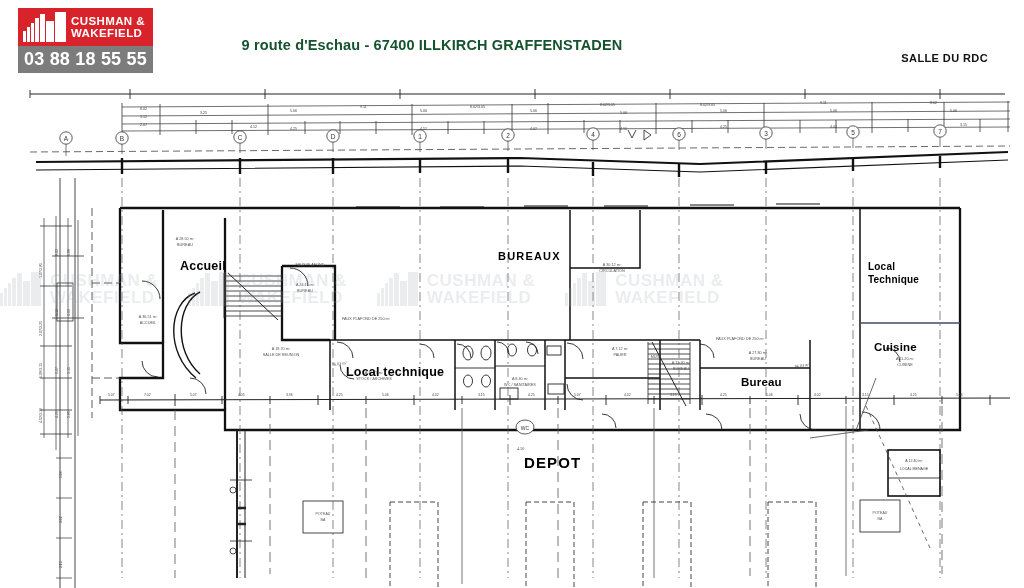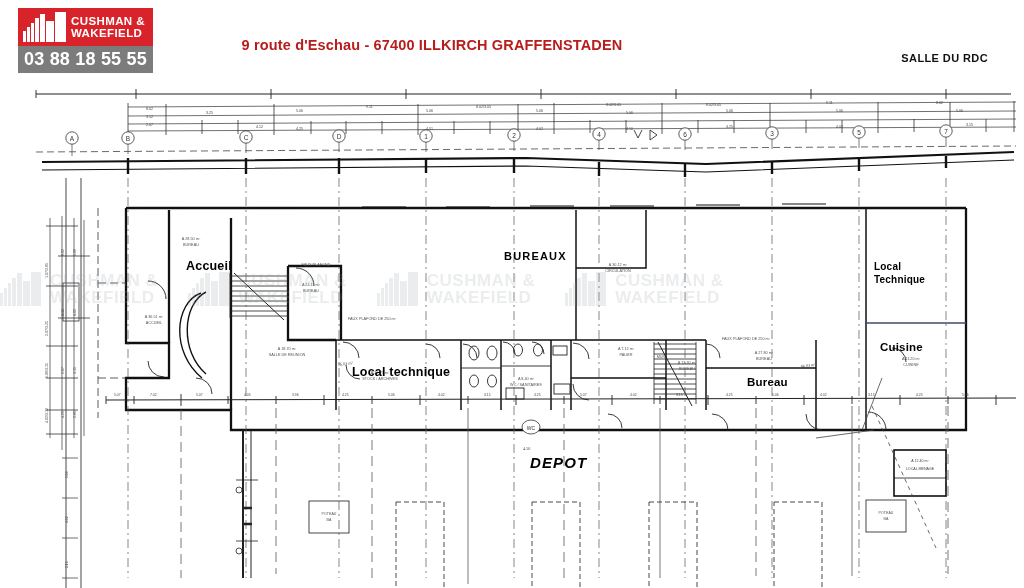--- a/index.html
+++ b/index.html
@@ -13,38 +13,38 @@
             display:flex;align-items:center;}
   .logo-mark{width:46px;height:30px;margin-left:5px;position:relative;}
   .logo-mark i{position:absolute;bottom:0;background:#fff;display:block;}
   .logo-txt{color:#ffffff;font-weight:bold;font-size:11.5px;line-height:12.4px;
             letter-spacing:.4px;margin-left:2px;}
   .logo-grey{position:absolute;left:0;top:38px;width:135px;height:27px;background:#7c7c7c;
              display:flex;align-items:center;justify-content:center;}
   .logo-phone{color:#fff;font-weight:bold;font-size:18px;letter-spacing:.2px;}
 
   .doc-title{position:absolute;left:0;top:37px;width:864px;text-align:center;
-             font-size:14.5px;font-weight:bold;color:#b91c1c;letter-spacing:.15px;}
+             font-size:14.5px;font-weight:bold;color:#14532d;letter-spacing:.15px;}
   .plan-label{position:absolute;right:36px;top:52px;font-size:11px;font-weight:bold;
               color:#111;letter-spacing:.4px;}
 
   
-  #plan{position:absolute;left:6px;top:78px;width:896px;height:510px;}
+  #plan{position:absolute;left:0;top:78px;width:896px;height:510px;}
   #plan svg{display:block;}
 
   
   .rlabel{position:absolute;font-weight:bold;color:#000;white-space:pre;line-height:13px;
           letter-spacing:.2px;}
   .rl-accueil{left:180px;top:182px;font-size:12.5px;}
   .rl-bureaux{left:498px;top:172px;font-size:11px;letter-spacing:1.2px;}
   .rl-loctech{left:346px;top:288px;font-size:12.5px;}
   .rl-localtechnique{left:868px;top:182px;font-size:10px;text-align:left;}
   .rl-cuisine{left:874px;top:263px;font-size:11.5px;}
   .rl-bureau{left:741px;top:298px;font-size:11.5px;}
-  .rl-depot{left:524px;top:378px;font-size:15px;letter-spacing:1.1px;font-style:italic;}
+  .rl-depot{left:524px;top:378px;font-size:15px;letter-spacing:1.1px;}
 
   
   .wm{position:absolute;top:272px;left:0;width:1024px;height:60px;overflow:hidden;
       pointer-events:none;}
   .wm-row{display:flex;align-items:center;gap:4px;opacity:.20;}
   .wm-unit{display:flex;align-items:center;gap:6px;margin-right:26px;}
   .wm-bars{position:relative;width:44px;height:34px;}
   .wm-bars i{position:absolute;bottom:0;background:#9aa3ad;display:block;}
   .wm-txt{font-weight:bold;font-size:17px;line-height:17px;color:#9aa3ad;letter-spacing:.5px;}
 </style>

